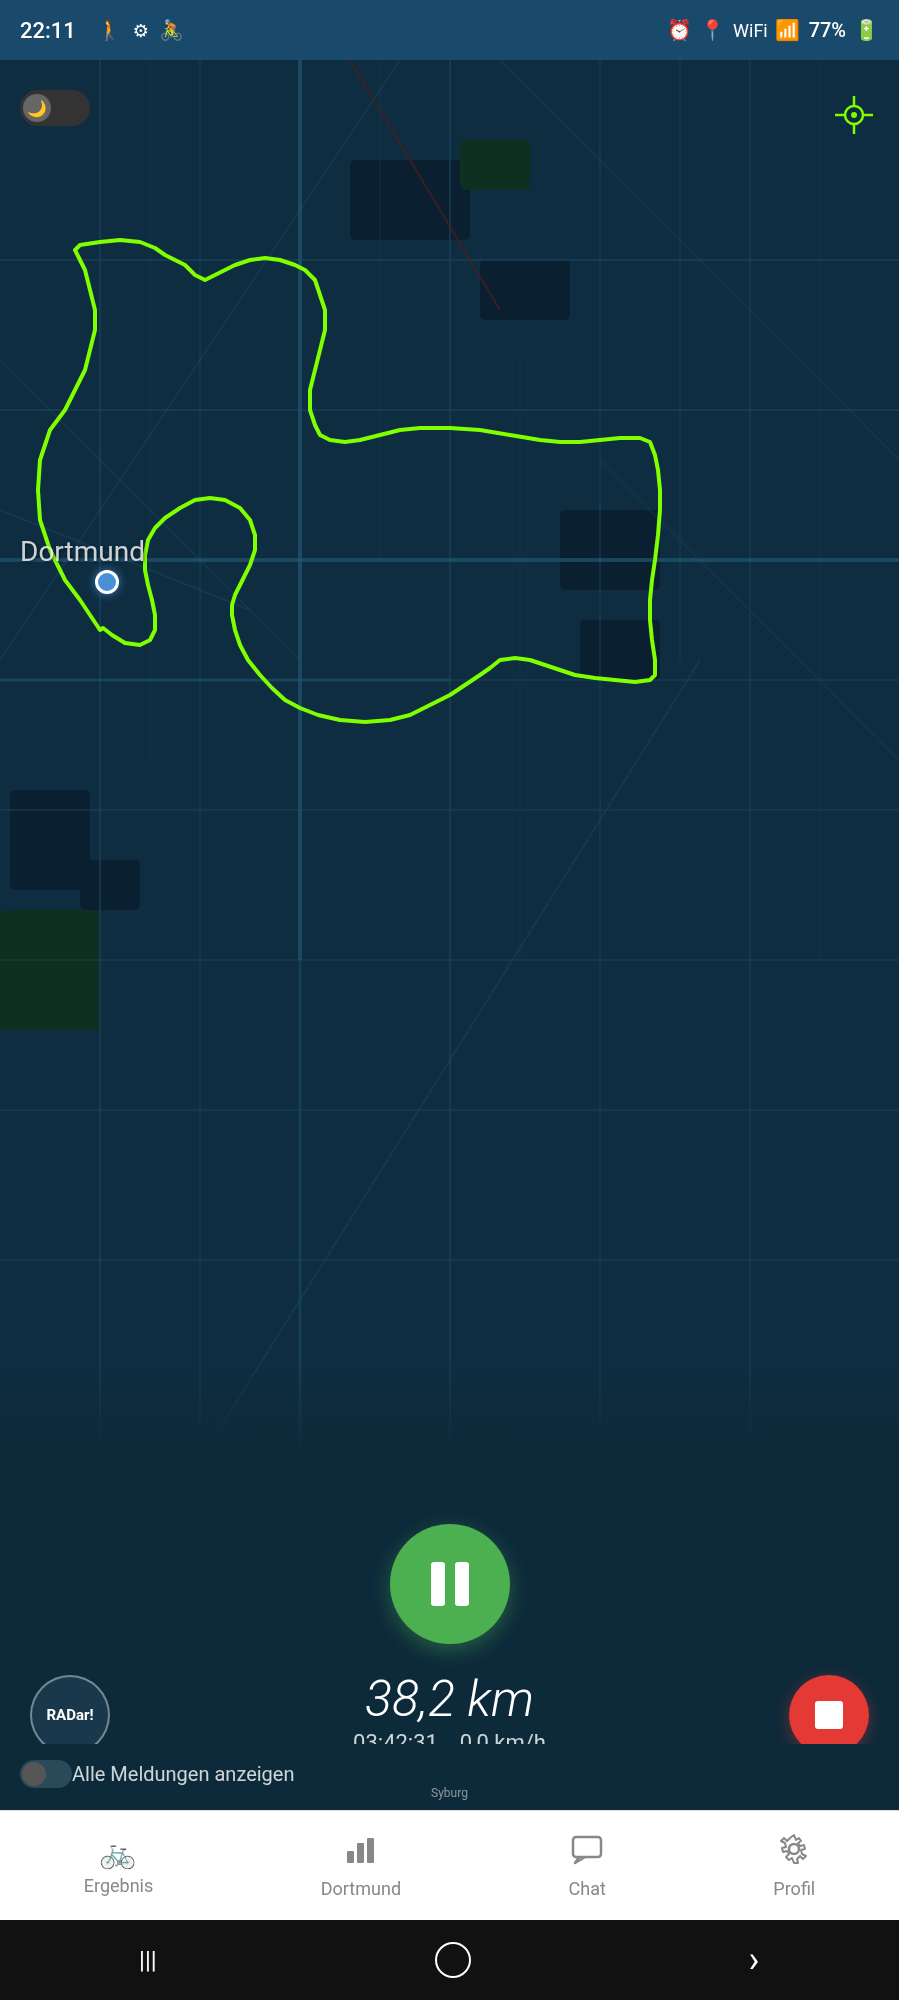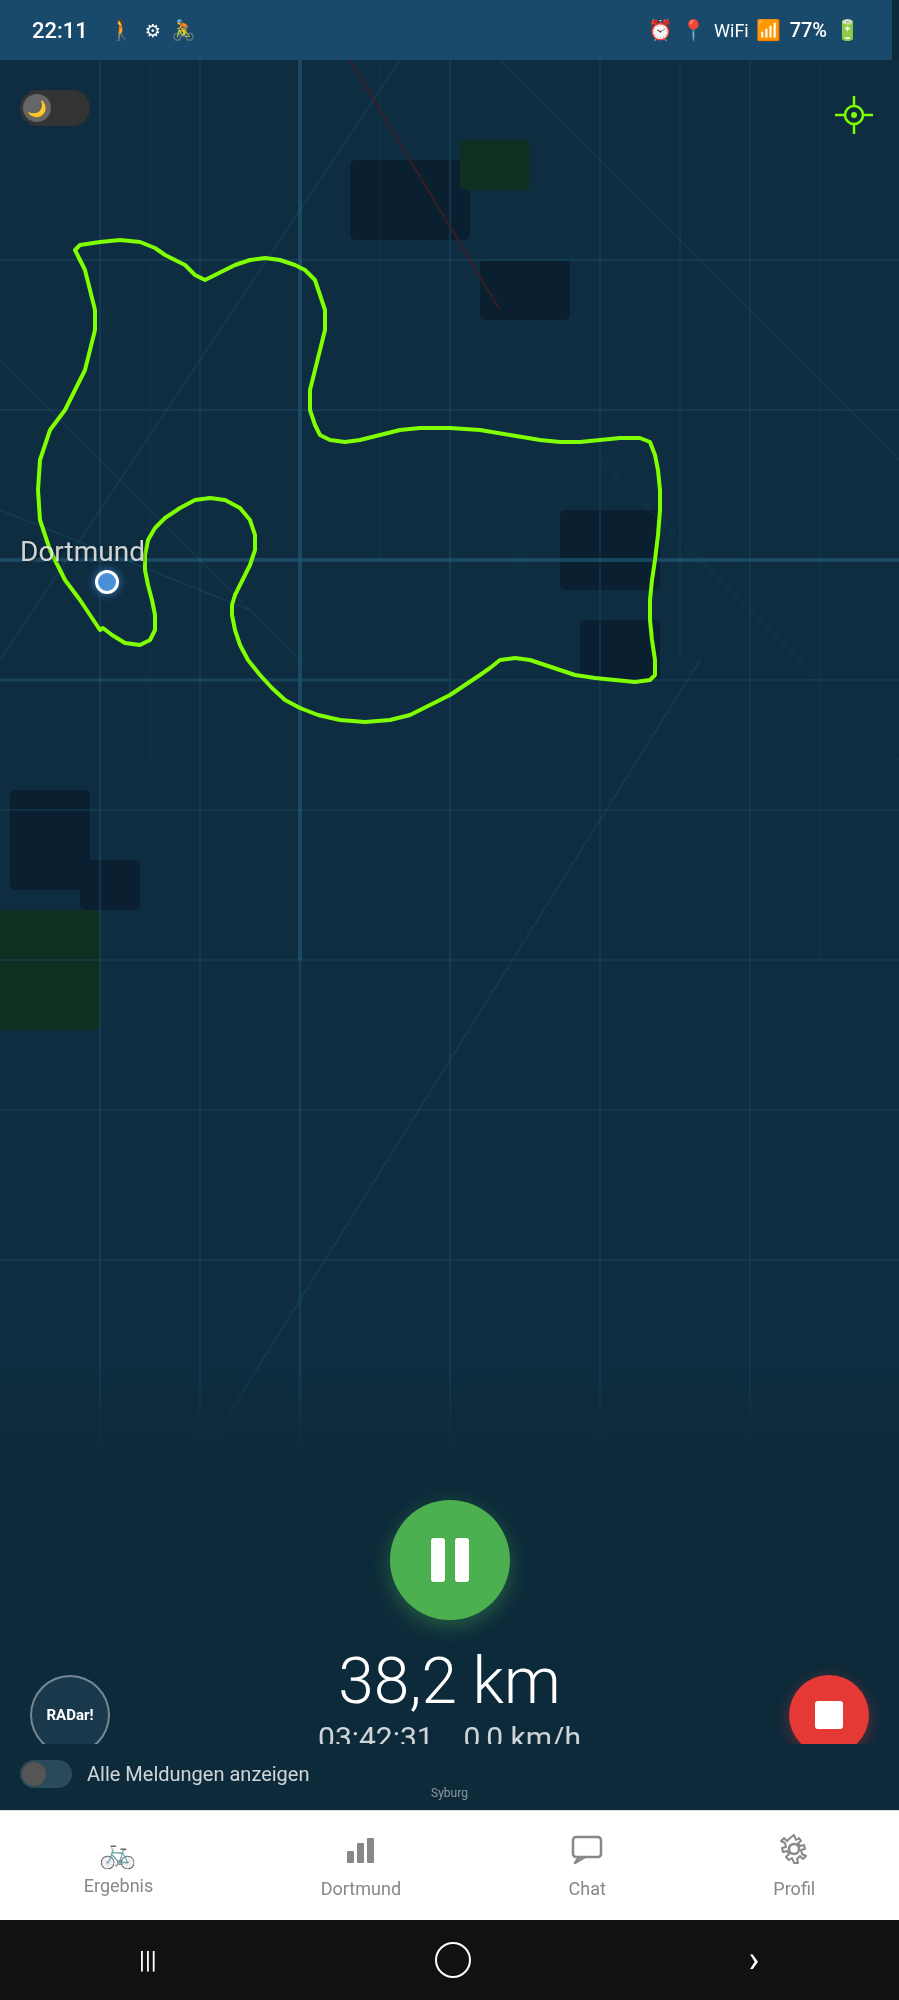--- a/index.html
+++ b/index.html
@@ -9,27 +9,27 @@
       height: 2000px;
       background: #0d2a3a;
       font-family: 'Roboto', Arial, sans-serif;
       overflow: hidden;
       position: relative;
     }
 
     
     .status-bar {
       position: absolute;
-      top: 0; left: 0; right: 7px;
+      top: 0; left: 0; right: 0;
       height: 60px;
       background: #1a4a6b;
       display: flex;
       align-items: center;
       justify-content: space-between;
-      padding: 0 32px;
+      padding: 0 20px;
       z-index: 100;
     }
     .status-left {
       display: flex;
       align-items: center;
       gap: 12px;
       color: white;
       font-size: 22px;
       font-weight: 500;
     }
@@ -216,44 +216,44 @@
     }
     .stop-icon {
       width: 28px;
       height: 28px;
       background: white;
       border-radius: 3px;
     }
 
     .distance-text {
       color: white;
-      font-size: 64px;
+      font-size: 50px;
       font-weight: 300;
       text-align: center;
       line-height: 1;
+      font-style: italic;
     }
 
     .sub-stats {
       color: rgba(255,255,255,0.8);
-      font-size: 30px;
+      font-size: 22px;
       text-align: center;
       margin-top: 6px;
     }
 
     
     .notif-bar {
       position: absolute;
       bottom: 196px;
       left: 0; right: 0;
       height: 60px;
       background: #0d2a3a;
       display: flex;
       align-items: center;
       padding: 0 20px;
-      gap: 15px;
       z-index: 70;
     }
     .notif-toggle {
       width: 52px;
       height: 28px;
       background: #2a4a5a;
       border-radius: 14px;
       display: flex;
       align-items: center;
       padding: 2px;

